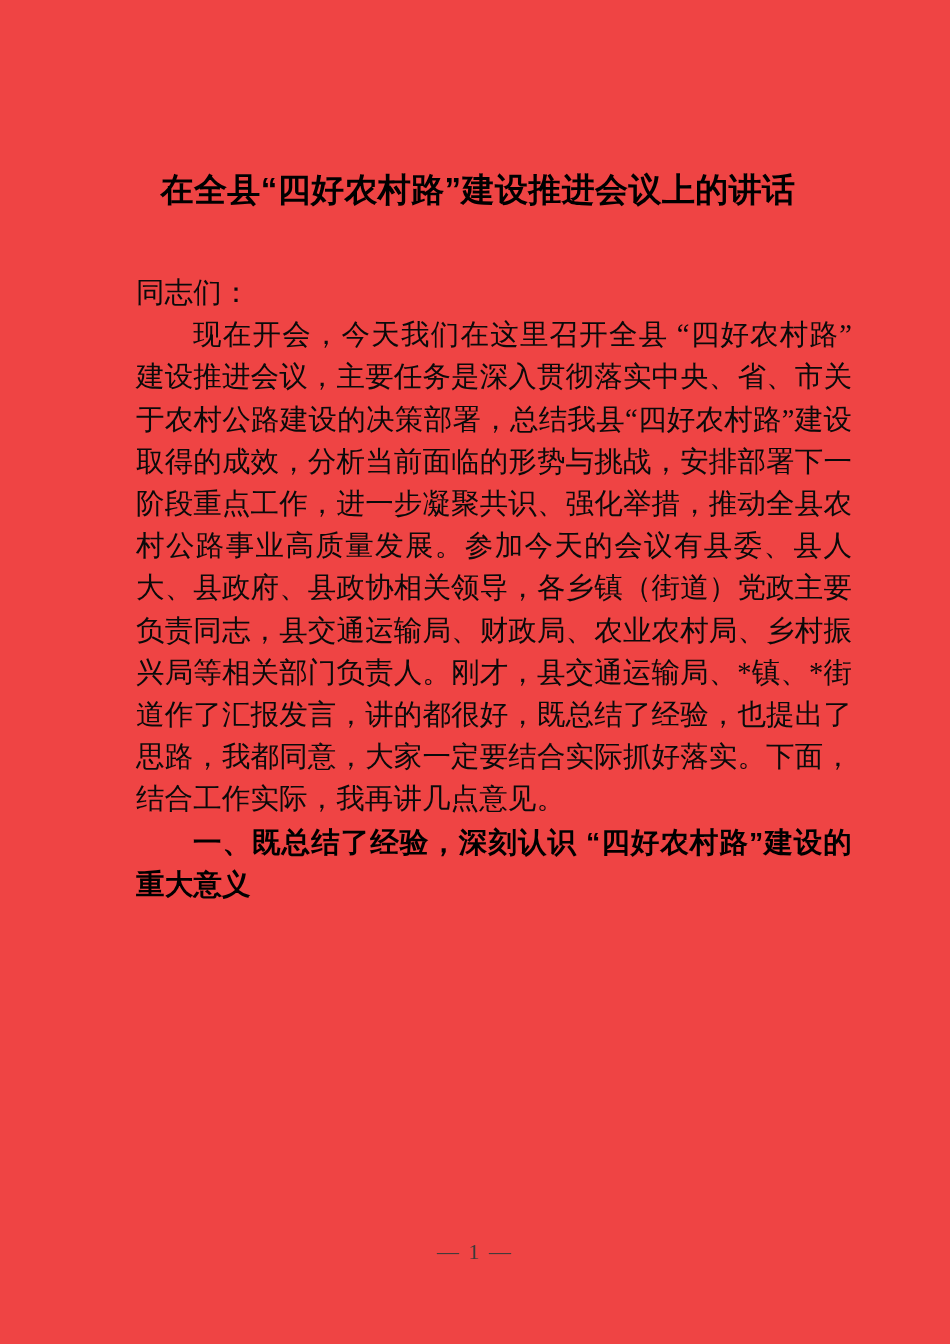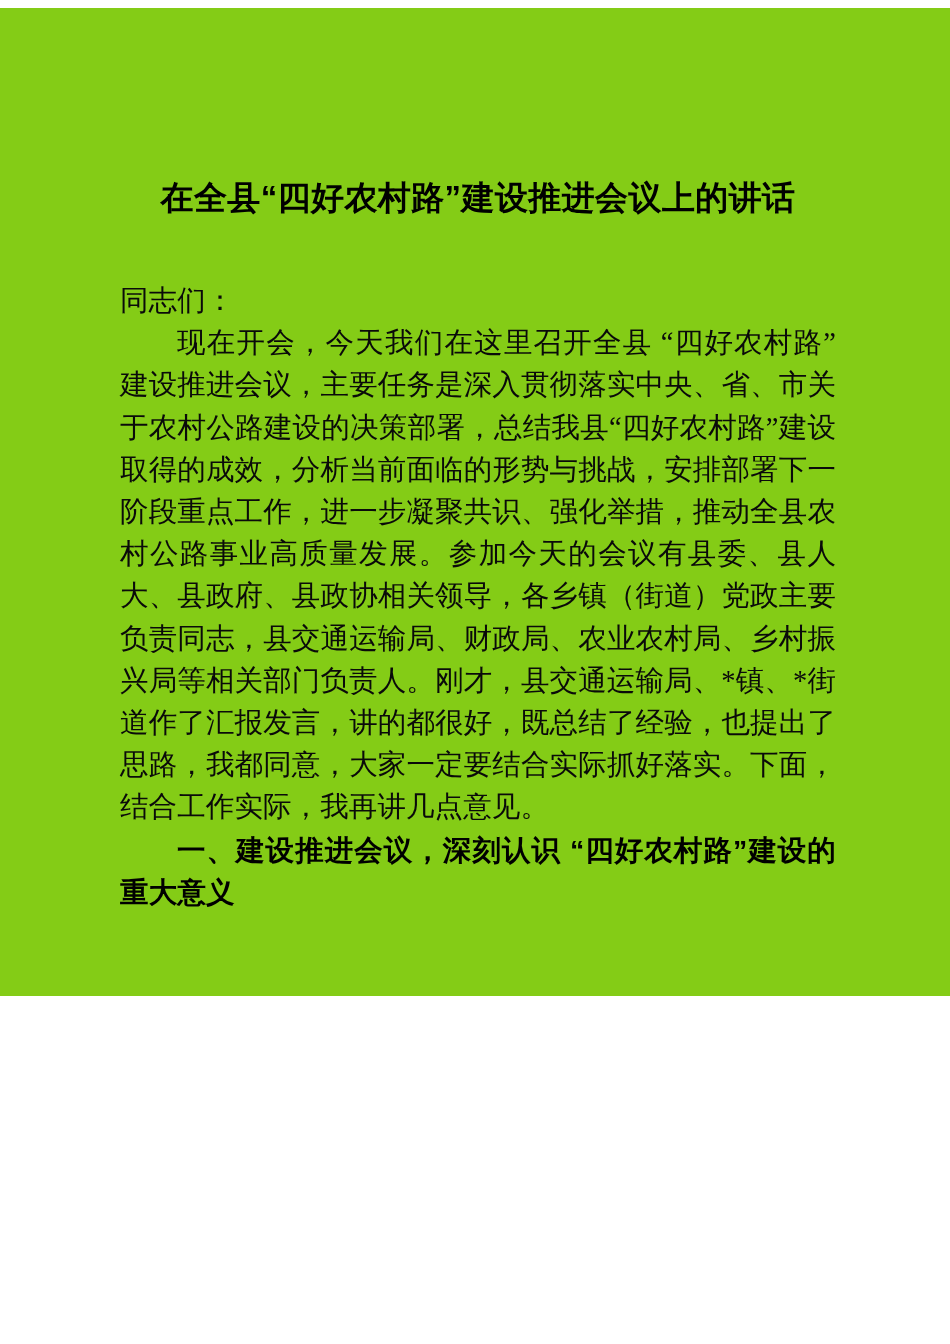--- a/index.html
+++ b/index.html
@@ -5,23 +5,23 @@
 <style>
   html, body {
     margin: 0;
     padding: 0;
     background: #ffffff;
   }
 
   .page {
     position: relative;
     width: 950px;
-    height: 988px;
-    margin: 8px auto;
-    background: #84cc16;
+    height: 1344px;
+    margin: 0 auto;
+    background: #ef4444;
     overflow: hidden;
     box-sizing: border-box;
   }
 
   
   .content {
     position: absolute;
     left: 120px;
     top: 0;
     width: 716px;
@@ -41,21 +41,21 @@
     line-height: 44px;
     letter-spacing: 0.4px;
     color: #000000;
     text-align: center;
     white-space: nowrap;
   }
 
   
   .body-area {
     position: absolute;
-    left: 0;
+    left: 16px;
     top: 272px;
     width: 716px;
   }
 
   p.para {
     margin: 0 0 0 0;
     padding: 0;
     font-family: "Liberation Serif", "DejaVu Serif", serif;
     font-size: 28.5px;
     line-height: 42.2px;
@@ -110,21 +110,21 @@
   <div class="content">
 
     <h1 class="doc-title">在全县“四好农村路”建设推进会议上的讲话</h1>
 
     <div class="body-area">
 
       <p class="para salutation">同志们：</p>
 
       <p class="para indent">现在开会，今天我们在这里召开全县 “四好农村路”建设推进会议，主要任务是深入贯彻落实中央、省、市关于农村公路建设的决策部署，总结我县“四好农村路”建设取得的成效，分析当前面临的形势与挑战，安排部署下一阶段重点工作，进一步凝聚共识、强化举措，推动全县农村公路事业高质量发展。参加今天的会议有县委、县人大、县政府、县政协相关领导，各乡镇（街道）党政主要负责同志，县交通运输局、财政局、农业农村局、乡村振兴局等相关部门负责人。刚才，县交通运输局、*镇、*街道作了汇报发言，讲的都很好，既总结了经验，也提出了思路，我都同意，大家一定要结合实际抓好落实。下面，结合工作实际，我再讲几点意见。</p>
 
-      <p class="para heading">一、建设推进会议，深刻认识 “四好农村路”建设的重大意义</p>
+      <p class="para heading">一、既总结了经验，深刻认识 “四好农村路”建设的重大意义</p>
 
 
     </div>
   </div>
 
   <div class="page-footer">— 1 —</div>
 
 </div>
 
 </body></html>

